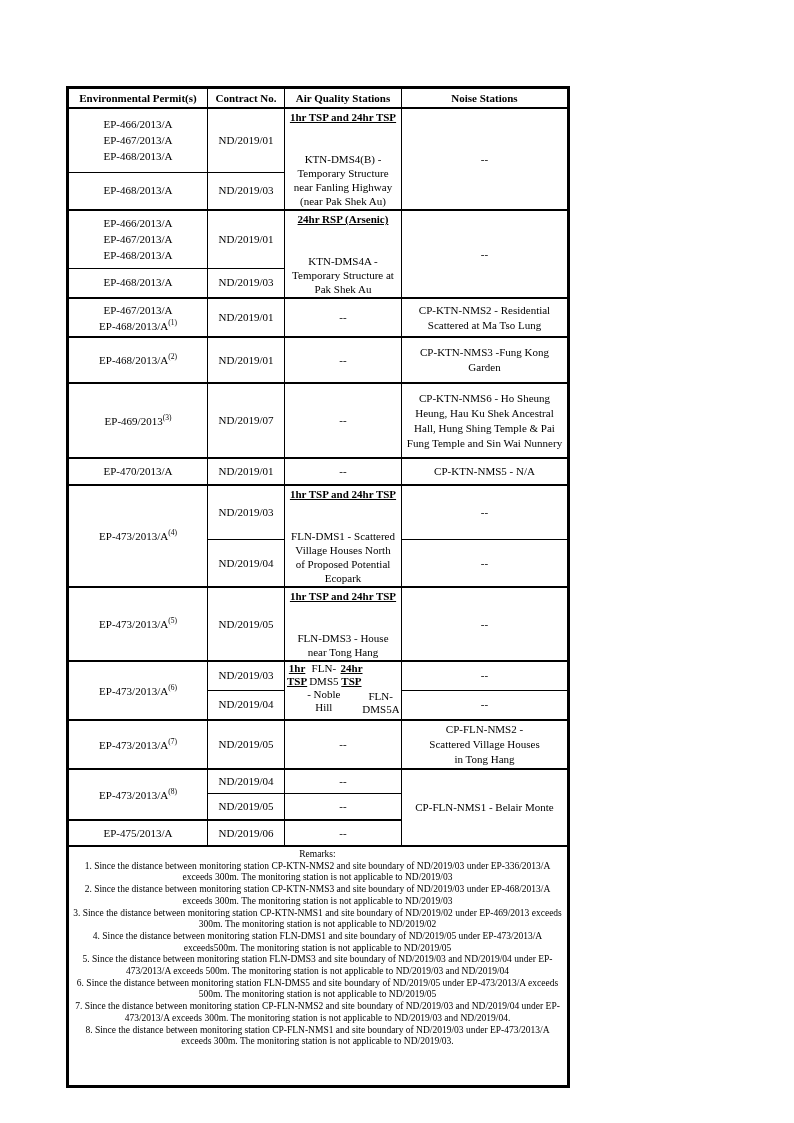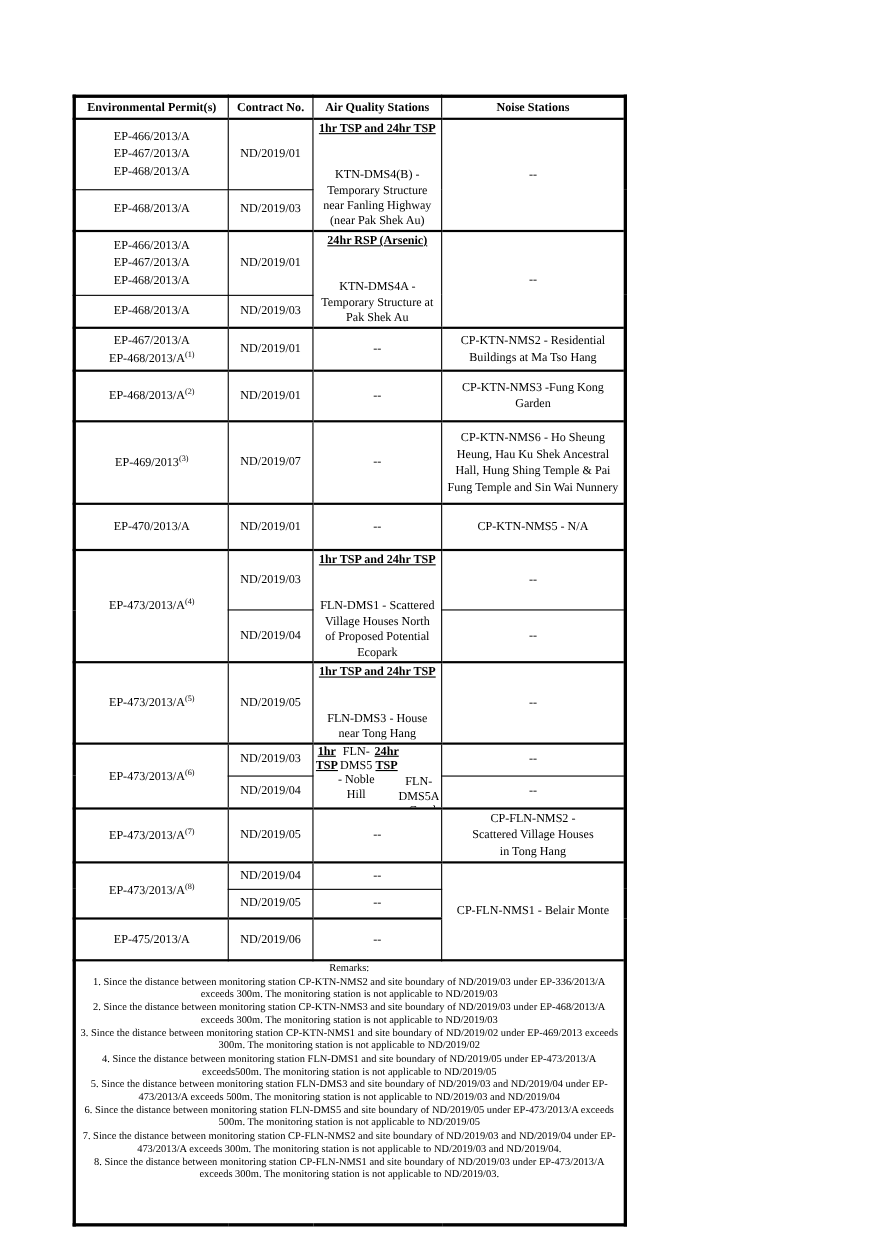--- a/index.html
+++ b/index.html
@@ -80,21 +80,21 @@
     </tr>
 
     <tr style="height:39px">
       <td class="gs permits">
         <span>EP-467/2013/A</span><br>
         <span>EP-468/2013/A</span><sup class="fn">(1)</sup>
       </td>
       <td class="gs">ND/2019/01</td>
       <td class="gs">--</td>
       <td class="gs pre">CP-KTN-NMS2 - Residential
-Buildings at Ma Tso Hang</td>
+Scattered at Ma Tso Lung</td>
     </tr>
 
     <tr style="height:46px">
       <td class="gs permits">
         <span>EP-468/2013/A</span><sup class="fn">(2)</sup>
       </td>
       <td class="gs">ND/2019/01</td>
       <td class="gs">--</td>
       <td class="gs pre">CP-KTN-NMS3 -Fung Kong
 Garden</td>
@@ -105,21 +105,21 @@
         <span>EP-469/2013</span><sup class="fn">(3)</sup>
       </td>
       <td class="gs">ND/2019/07</td>
       <td class="gs">--</td>
       <td class="gs pre">CP-KTN-NMS6 - Ho Sheung
 Heung, Hau Ku Shek Ancestral
 Hall, Hung Shing Temple &amp; Pai
 Fung Temple and Sin Wai Nunnery</td>
     </tr>
 
-    <tr style="height:42px">
+    <tr style="height:27px">
       <td class="gs">EP-470/2013/A</td>
       <td class="gs">ND/2019/01</td>
       <td class="gs">--</td>
       <td class="gs">CP-KTN-NMS5 - N/A</td>
     </tr>
 
     <tr style="height:36px">
       <td rowspan="2" class="gs permits">
         <span>EP-473/2013/A</span><sup class="fn">(4)</sup>
       </td>
@@ -189,21 +189,21 @@
       </td>
       <td class="gs">ND/2019/04</td>
       <td class="gs">--</td>
       <td rowspan="3" class="gs">CP-FLN-NMS1 - Belair Monte</td>
     </tr>
     <tr style="height:27px">
       <td>ND/2019/05</td>
       <td>--</td>
     </tr>
 
-    <tr style="height:38px">
+    <tr style="height:26px">
       <td class="gs">EP-475/2013/A</td>
       <td class="gs">ND/2019/06</td>
       <td class="gs">--</td>
     </tr>
 
     <tr style="height:240px">
       <td colspan="4" class="remarks">
         <p class="rline">Remarks:</p>
         <p class="rline">1. Since the distance between monitoring station CP-KTN-NMS2 and site boundary of ND/2019/03 under EP-336/2013/A exceeds 300m. The monitoring station is not applicable to ND/2019/03</p>
         <p class="rline">2. Since the distance between monitoring station CP-KTN-NMS3 and site boundary of ND/2019/03 under EP-468/2013/A exceeds 300m. The monitoring station is not applicable to ND/2019/03</p>

